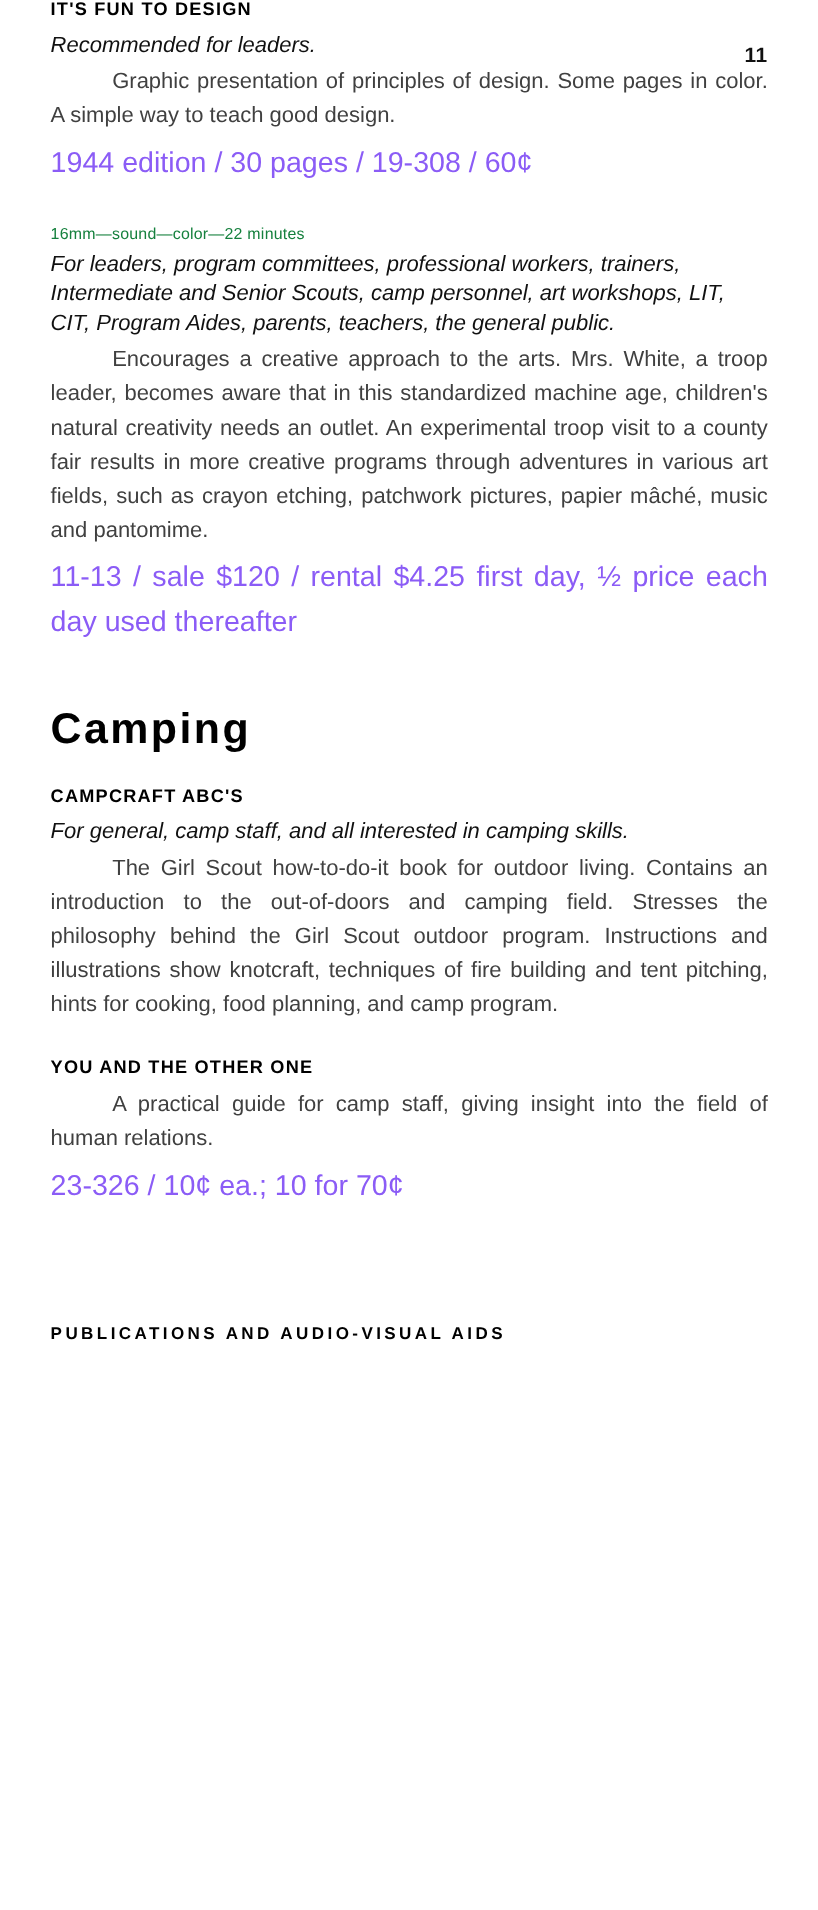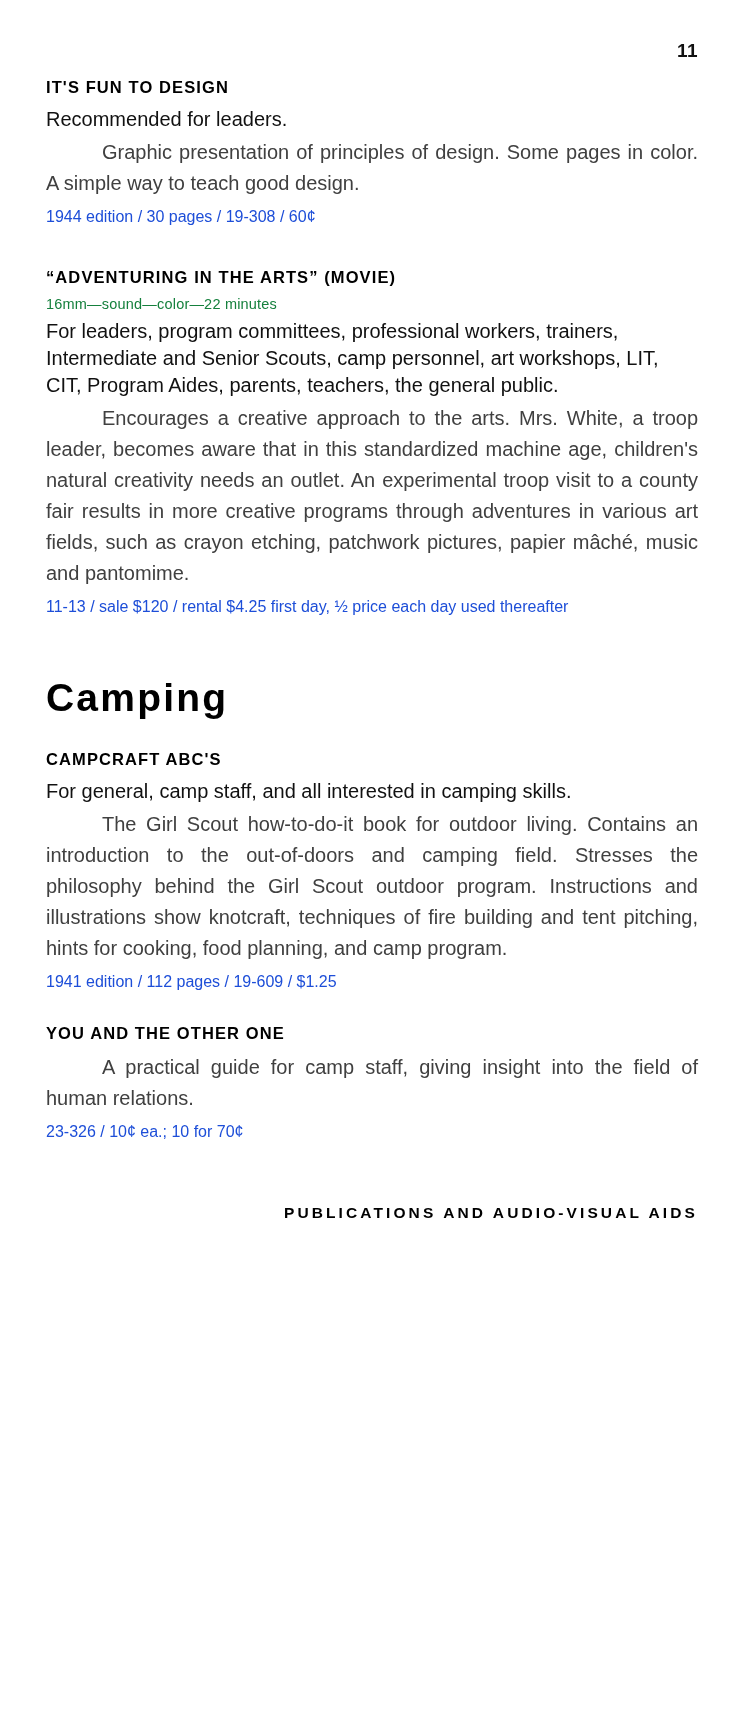--- a/index.html
+++ b/index.html
@@ -25,78 +25,78 @@
   .page-number {
     position: absolute;
     top: 40px;
     right: 46px;
     font-size: 19px;
     font-weight: bold;
     letter-spacing: 0.5px;
     color: #111;
   }
   .content {
-    padding-top: 78px;
   }
   .entry {
     margin-bottom: 0;
   }
   .entry-title {
     font-size: 16.5px;
     font-weight: bold;
     letter-spacing: 1.1px;
     margin: 0 0 9px 0;
     color: #000;
   }
   .entry-subtitle {
     font-size: 20px;
+    font-style: italic;
     margin: 0 0 4px 0;
     line-height: 1.35;
     color: #111;
   }
   .entry-specline {
     font-size: 14.5px;
     letter-spacing: 0.2px;
     margin: 0 0 6px 0;
     color: #15803d;
   }
   .entry-body {
     font-size: 20px;
     line-height: 1.55;
     text-align: justify;
     margin: 0 0 6px 0;
     color: #404040;
     text-indent: 56px;
   }
   .entry-order {
-    font-size: 16px;
+    font-size: 26px;
     line-height: 1.55;
     margin: 0 0 4px 0;
-    color: #1d4ed8;
+    color: #8b5cf6;
     text-align: justify;
   }
   .gap-sm { height: 26px; }
   .gap-md { height: 34px; }
   .gap-lg { height: 52px; }
   .section-heading {
     font-size: 39px;
     font-weight: bold;
     letter-spacing: 2.2px;
     margin: 0 0 30px 0;
     color: #000;
   }
   .footer {
     position: absolute;
     left: 46px;
     right: 46px;
     bottom: 120px;
     font-size: 15.5px;
     font-weight: bold;
     letter-spacing: 3.1px;
-    text-align: right;
+    text-align: left;
     color: #000;
   }
 </style>
 </head>
 <body>
 
 <div class="page">
 
   <div class="page-number">11</div>
 
@@ -105,36 +105,34 @@
     <div class="entry">
       <div class="entry-title">IT'S FUN TO DESIGN</div>
       <div class="entry-subtitle">Recommended for leaders.</div>
       <div class="entry-body">Graphic presentation of principles of design. Some pages in color. A simple way to teach good design.</div>
       <div class="entry-order">1944 edition   /   30 pages   /   19-308   /   60¢</div>
     </div>
 
     <div class="gap-md"></div>
 
     <div class="entry">
-      <div class="entry-title">“ADVENTURING IN THE ARTS” (MOVIE)</div>
       <div class="entry-specline">16mm—sound—color—22 minutes</div>
       <div class="entry-subtitle">For leaders, program committees, professional workers, trainers, Intermediate and Senior Scouts, camp personnel, art workshops, LIT, CIT, Program Aides, parents, teachers, the general public.</div>
       <div class="entry-body">Encourages a creative approach to the arts. Mrs. White, a troop leader, becomes aware that in this standardized machine age, children's natural creativity needs an outlet. An experimental troop visit to a county fair results in more creative programs through adventures in various art fields, such as crayon etching, patchwork pictures, papier mâché, music and pantomime.</div>
       <div class="entry-order">11-13   /   sale $120   /   rental $4.25 first day, ½ price each day used thereafter</div>
     </div>
 
     <div class="gap-lg"></div>
 
     <div class="section-heading">Camping</div>
 
     <div class="entry">
       <div class="entry-title">CAMPCRAFT ABC'S</div>
       <div class="entry-subtitle">For general, camp staff, and all interested in camping skills.</div>
       <div class="entry-body">The Girl Scout how-to-do-it book for outdoor living. Contains an introduction to the out-of-doors and camping field. Stresses the philosophy behind the Girl Scout outdoor program. Instructions and illustrations show knotcraft, techniques of fire building and tent pitching, hints for cooking, food planning, and camp program.</div>
-      <div class="entry-order">1941 edition   /   112 pages   /   19-609   /   $1.25</div>
     </div>
 
     <div class="gap-sm"></div>
 
     <div class="entry">
       <div class="entry-title">YOU AND THE OTHER ONE</div>
       <div class="entry-body">A practical guide for camp staff, giving insight into the field of human relations.</div>
       <div class="entry-order">23-326   /   10¢ ea.; 10 for 70¢</div>
     </div>
 

